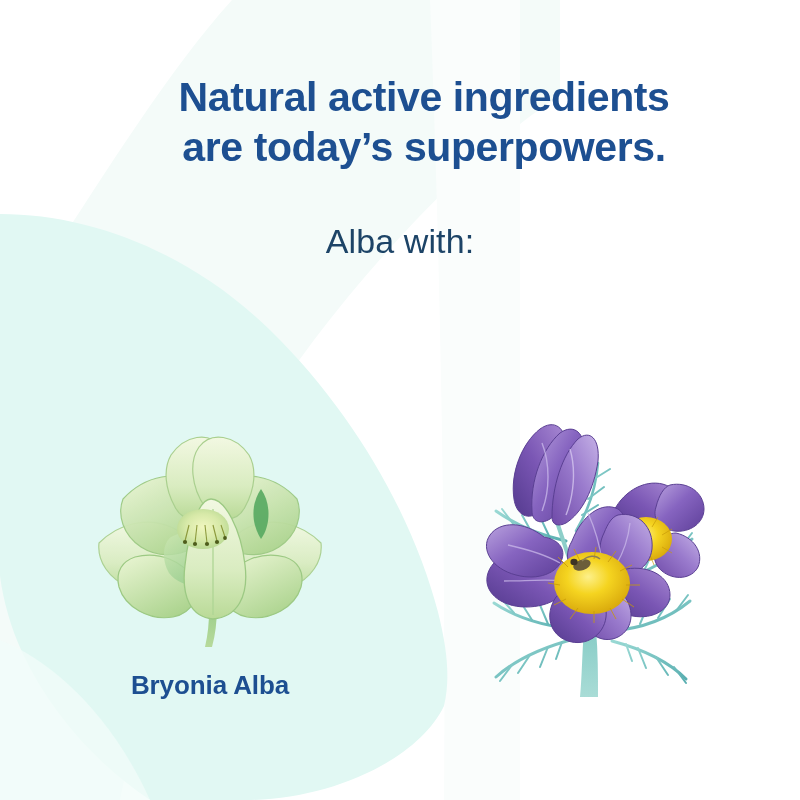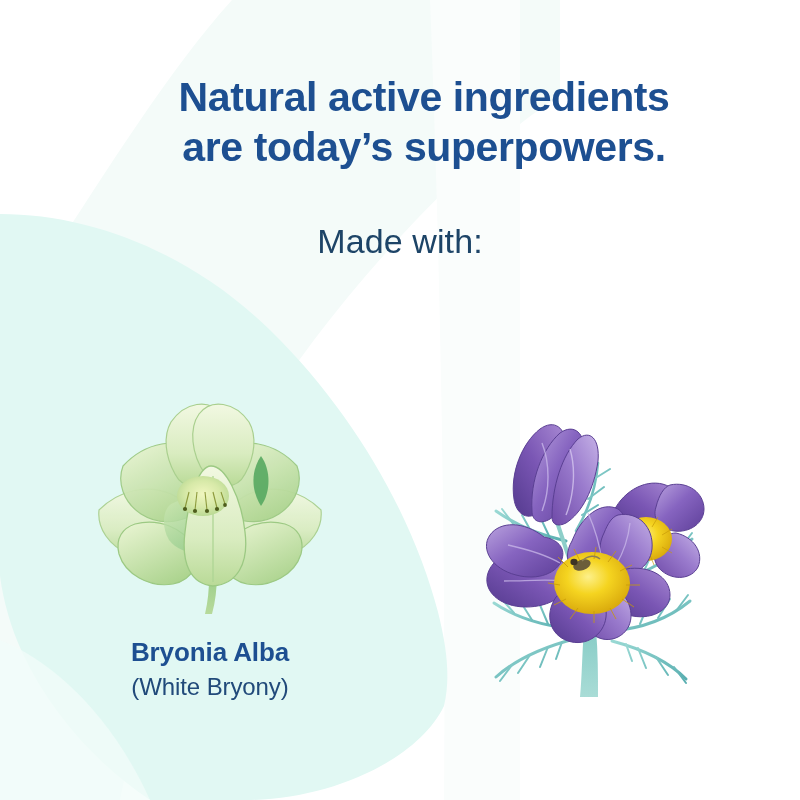--- a/index.html
+++ b/index.html
@@ -128,21 +128,21 @@
              L 150 800
              C 96 764 50 712 22 652
              C 2 608 -6 560 0 520 Z"></path>
 
     <path fill="#f2fcf9" opacity="0.75" d="M 0 640 C 50 660 110 712 150 800 L 0 800 Z"></path>
   </svg>
 
   <div class="headline">Natural active ingredients
 are today’s superpowers.</div>
 
-  <div class="madewith">Made with:</div>
+  <div class="madewith">Alba with:</div>
 
   <div class="ingredients">
 
     <div class="ingredient left">
       <div class="art-wrap bryonia">
         <svg width="250" height="230" viewBox="0 0 250 230" xmlns="http://www.w3.org/2000/svg">
           <defs>
             <radialGradient id="bryCore" cx="50%" cy="45%" r="60%">
               <stop offset="0%" stop-color="#f0f6bf"></stop>
               <stop offset="55%" stop-color="#d7e9a8"></stop>
@@ -209,21 +209,20 @@
           <g fill="#4e5d1c">
             <circle cx="100" cy="117" r="2.1"></circle>
             <circle cx="110" cy="119" r="2.1"></circle>
             <circle cx="122" cy="119" r="2.1"></circle>
             <circle cx="132" cy="117" r="2.1"></circle>
             <circle cx="140" cy="113" r="1.9"></circle>
           </g>
         </svg>
       </div>
       <div class="name">Bryonia Alba</div>
-      <div class="common">(White Bryony)</div>
     </div>
 
     <div class="ingredient right">
       <div class="art-wrap">
         <svg width="240" height="285" viewBox="0 0 240 285" xmlns="http://www.w3.org/2000/svg">
           <defs>
             <linearGradient id="pv1" x1="0" y1="0" x2="1" y2="1">
               <stop offset="0%" stop-color="#b9a2de"></stop>
               <stop offset="45%" stop-color="#8664c0"></stop>
               <stop offset="100%" stop-color="#5e3f99"></stop>

